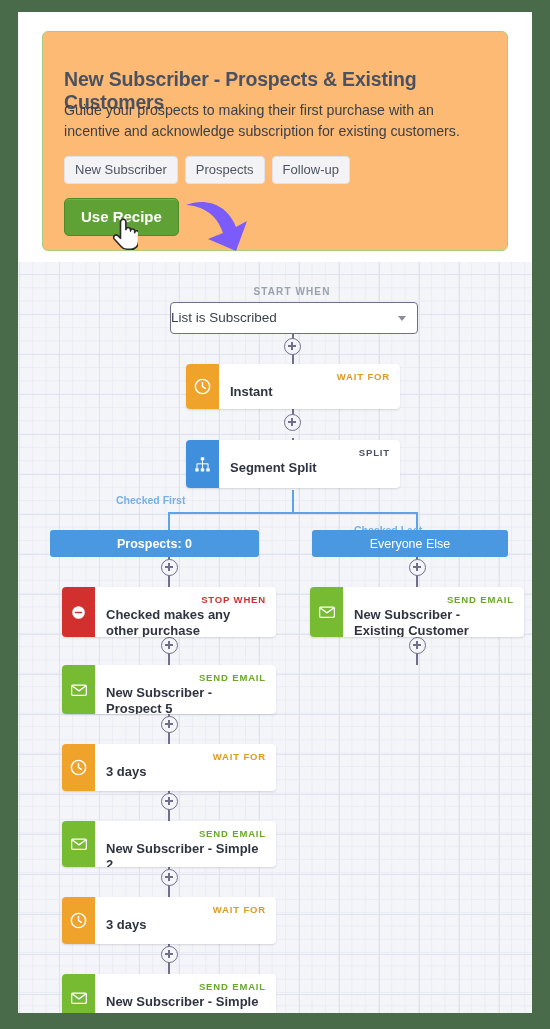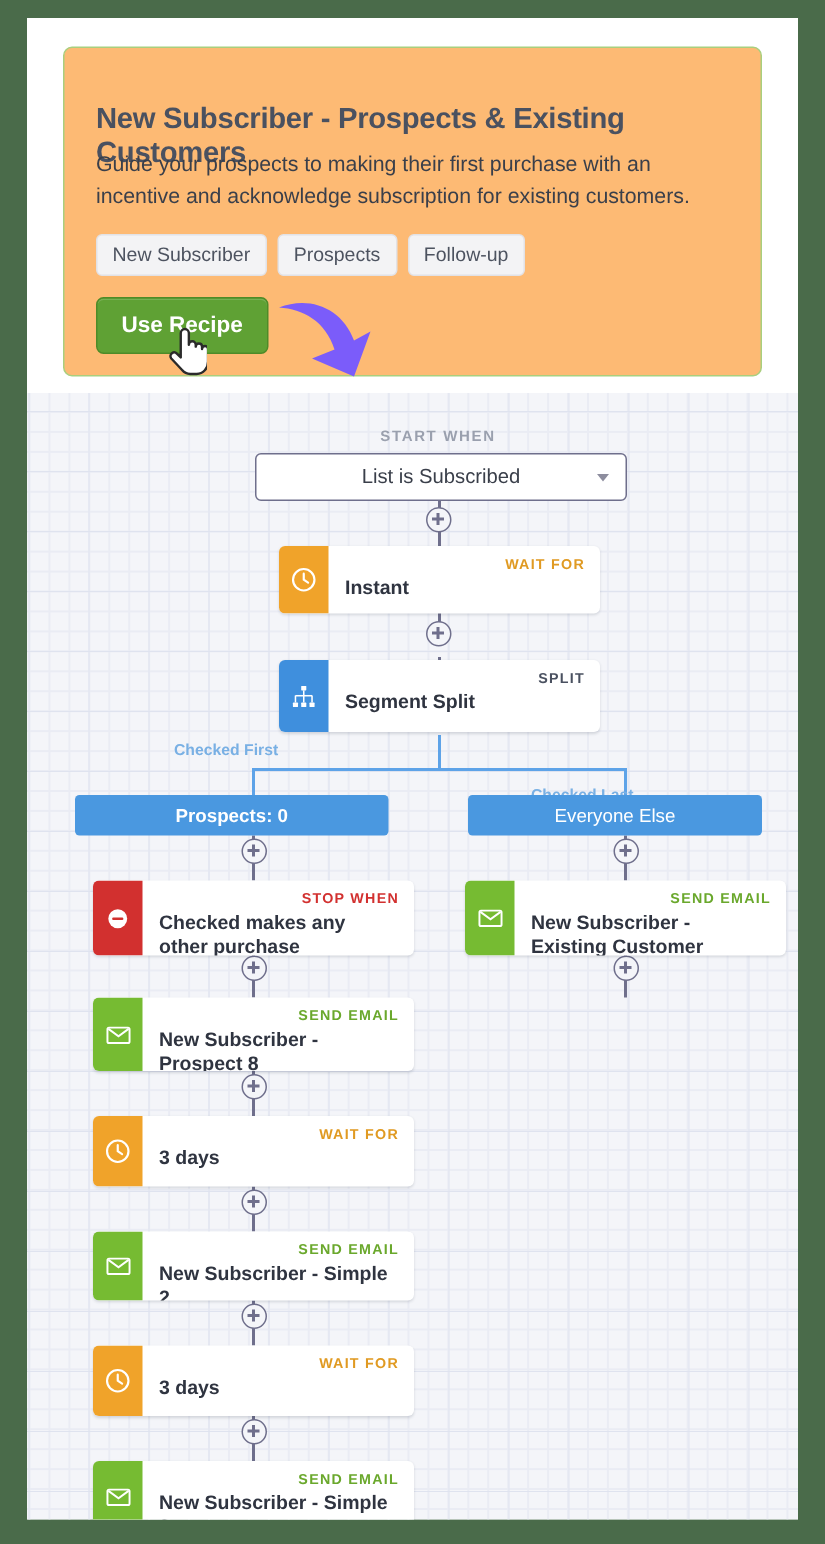--- a/index.html
+++ b/index.html
@@ -89,21 +89,21 @@
     color: #9aa0ae;
   }
   #start-dropdown {
     position: absolute; left: 152px; top: 40px;
     width: 248px; height: 32px;
     background: #ffffff; border: 1px solid #6f6f8c;
     border-radius: 4px; cursor: pointer;
   }
   #start-dropdown-value {
     position: absolute; left: 0; right: 0; top: 7px;
-    text-align: center; font-size: 13.5px; color: #3a3f4a;
+    font-size: 13.5px; color: #3a3f4a;
   }
   #start-dropdown-caret {
     position: absolute; right: 11px; top: 13px;
     width: 0; height: 0;
     border-left: 4.5px solid transparent;
     border-right: 4.5px solid transparent;
     border-top: 5px solid #8d8d9e;
   }
 
   
@@ -273,21 +273,21 @@
 
     <div class="node" style="left:44px; top:403px; width:214px; height:49px;">
       <div class="node-icon ic-email">
         <svg width="18" height="18" viewBox="0 0 22 22">
             <rect x="2" y="5" width="18" height="12.5" rx="1.3" fill="none" stroke="#fff" stroke-width="1.6"></rect>
             <path d="M2.8 6 11 12 19.2 6" fill="none" stroke="#fff" stroke-width="1.6"></path>
           </svg>
       </div>
       <div class="node-body">
         <div class="node-kind k-email">SEND EMAIL</div>
-        <div class="node-name">New Subscriber - Prospect 8</div>
+        <div class="node-name">New Subscriber - Prospect 5</div>
       </div>
     </div>
 
     <div class="node" style="left:44px; top:482px; width:214px; height:47px;">
       <div class="node-icon ic-wait">
         <svg width="17" height="17" viewBox="0 0 20 20">
             <circle cx="10" cy="10" r="8.4" fill="none" stroke="#fff" stroke-width="1.7"></circle>
             <path d="M10 5.2V10l3.4 2.2" stroke="#fff" stroke-width="1.7" fill="none" stroke-linecap="round"></path>
           </svg>
       </div>

